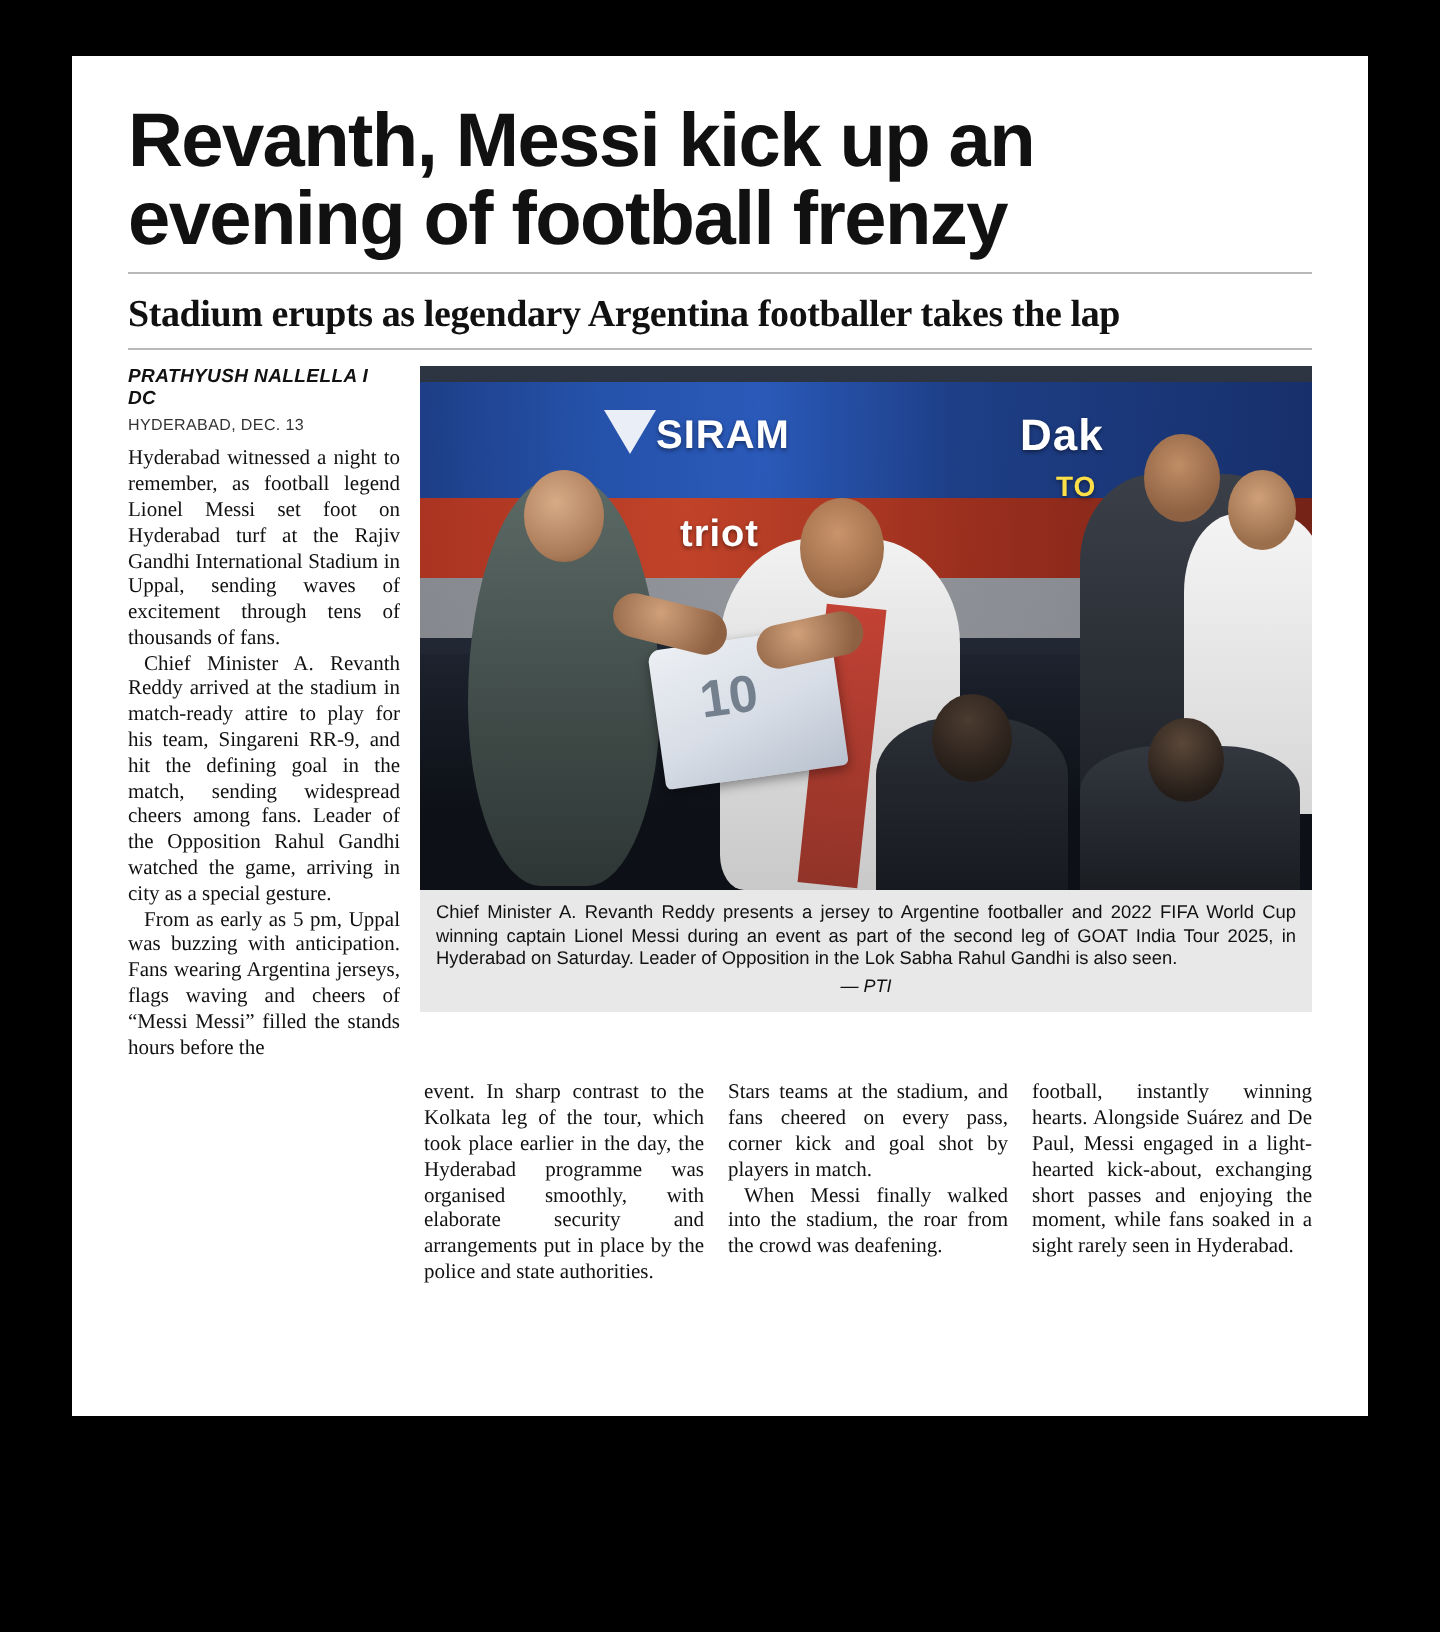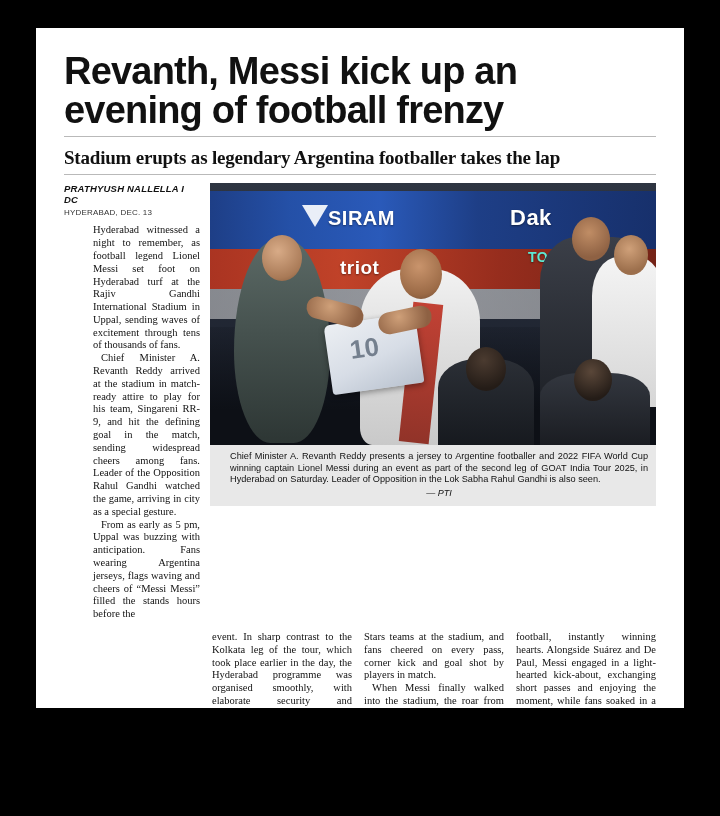--- a/index.html
+++ b/index.html
@@ -143,21 +143,21 @@
     position: absolute;
     font-family: "Liberation Sans", sans-serif;
     font-weight: bold;
     color: #ffffff;
     letter-spacing: 0.5px;
     text-shadow: 0 1px 2px rgba(0,0,0,.45);
   }
   .ph-siram { left: 118px; top: 24px; font-size: 20px; text-align: center; }
   .ph-dak { left: 300px; top: 22px; font-size: 22px; }
   .ph-triot { left: 130px; top: 74px; font-size: 19px; color:#ffffff; }
-  .ph-to { left: 318px; top: 66px; font-size: 14px; color:#5eead4; }
+  .ph-to { left: 318px; top: 52px; font-size: 14px; color:#fde047; }
   .ph-vlogo {
     position: absolute;
     left: 92px; top: 22px;
     width: 0; height: 0;
     border-left: 13px solid transparent;
     border-right: 13px solid transparent;
     border-top: 22px solid #ffffff;
     opacity: .9;
   }
   .ph-floor {
@@ -255,21 +255,21 @@
   .arm {
     position: absolute;
     background: radial-gradient(circle at 40% 30%, #cfa079, #8e6143 80%);
     border-radius: 12px;
   }
   .arm-1 { left: 96px; top: 118px; width: 58px; height: 22px; transform: rotate(14deg); }
   .arm-2 { left: 168px; top: 126px; width: 54px; height: 22px; transform: rotate(-12deg); }
 
   .caption-box {
     background: #e8e8e8;
-    padding: 6px 8px 8px 20px;
+    padding: 6px 8px 8px 8px;
   }
   .caption {
     font-family: "Liberation Sans", sans-serif;
     font-size: 9.2px;
     line-height: 1.28;
     color: #111111;
     text-align: justify;
   }
   .credit {
     font-family: "Liberation Sans", sans-serif;
@@ -299,21 +299,21 @@
     <h1 class="headline">Revanth, Messi kick up an evening of football frenzy</h1>
     <div class="rule"></div>
     <h2 class="subhead">Stadium erupts as legendary Argentina footballer takes the lap</h2>
     <div class="rule"></div>
 
     <div class="top-area">
 
       <div class="byline-col">
         <div class="byline">PRATHYUSH NALLELLA I DC</div>
         <div class="dateline">HYDERABAD, DEC. 13</div>
-        <div class="body-text" style="margin-top:6px;margin-left:29px;">
+        <div class="body-text" style="margin-top:6px;">
           <p>Hyderabad witnessed a night to remember, as football legend Lionel Messi set foot on Hyderabad turf at the Rajiv Gandhi International Stadium in Uppal, sending waves of excitement through tens of thousands of fans.</p>
           <p>Chief Minister A. Revanth Reddy arrived at the stadium in match-ready attire to play for his team, Singareni RR-9, and hit the defining goal in the match, sending widespread cheers among fans. Leader of the Opposition Rahul Gandhi watched the game, arriving in city as a special gesture.</p>
           <p>From as early as 5 pm, Uppal was buzzing with anticipation. Fans wearing Argentina jerseys, flags waving and cheers of “Messi Messi” filled the stands hours before the</p>
         </div>
       </div>
 
       <div class="photo-col">
         <div class="photo">
           <div class="ph-bg"></div>
           <div class="ph-banner"></div>

